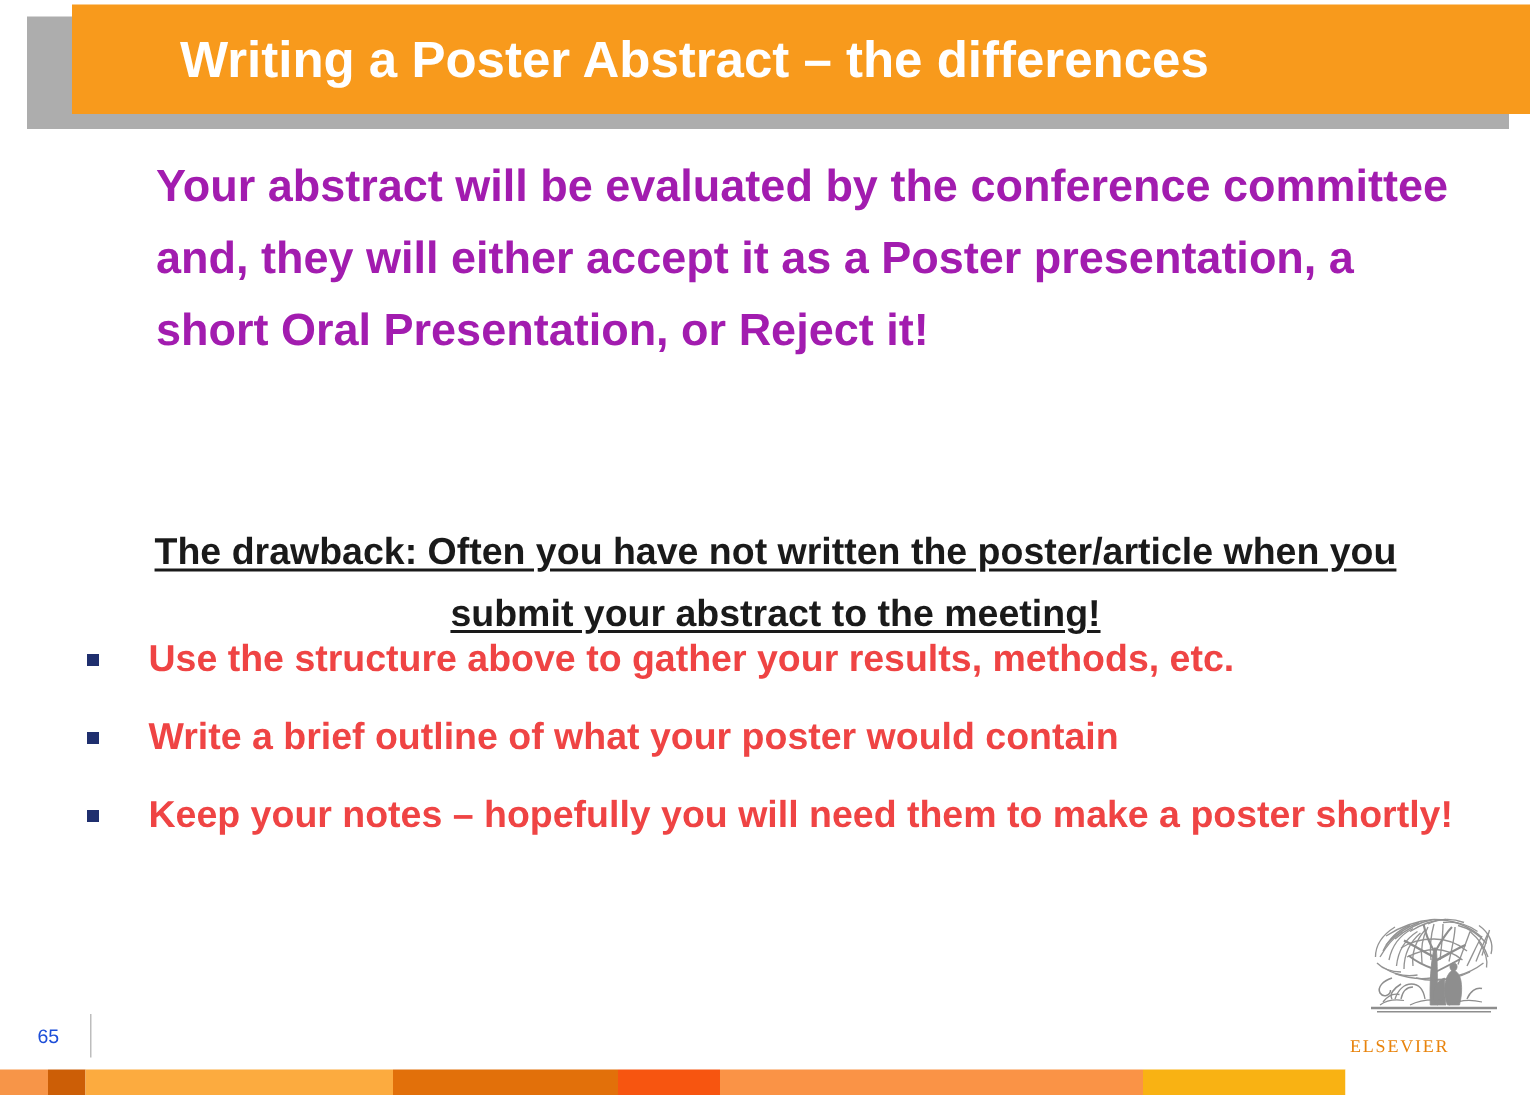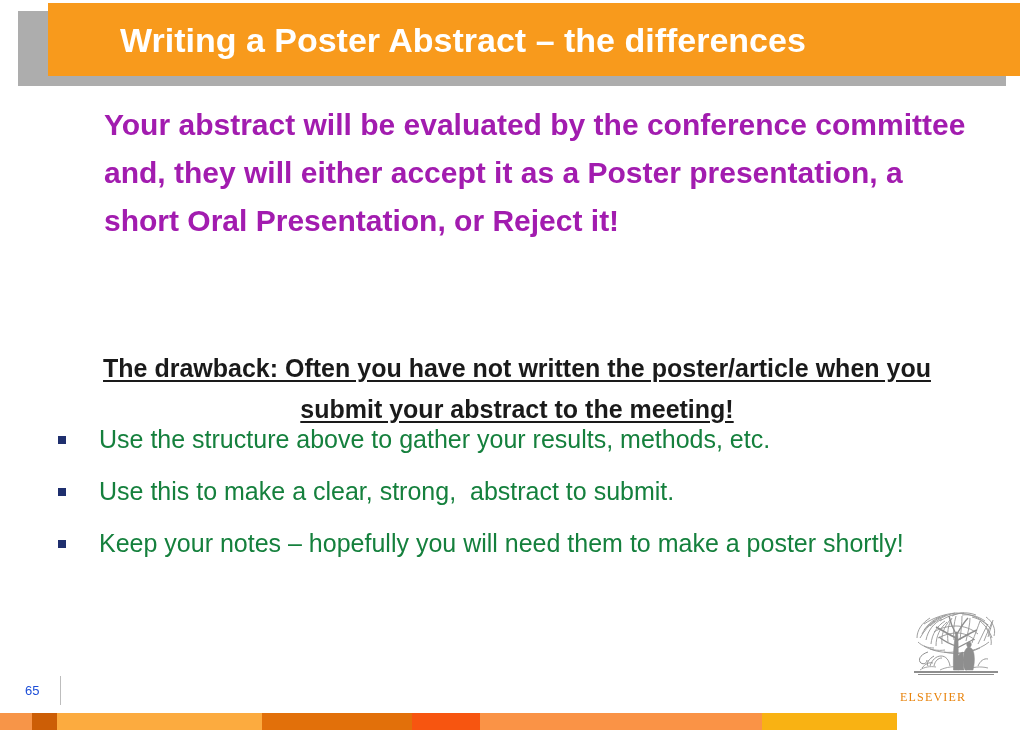--- a/index.html
+++ b/index.html
@@ -99,22 +99,22 @@
     flex: 0 0 auto;
     width: 8px;
     height: 8px;
     background: #1f2f6e;
     margin-top: 16px;
     margin-right: 33px;
   }
   .bullet-text {
     flex: 1 1 auto;
     font-size: 25px;
-    font-weight: normal;
-    color: #15803d;
+    font-weight: bold;
+    color: #ef4444;
     line-height: 39px;
     white-space: pre-wrap;
   }
 
   
   .page-number {
     position: absolute;
     left: 25px;
     top: 683px;
     font-size: 13px;
@@ -176,21 +176,21 @@
 
   <div class="emphasis"><span>The drawback: Often you have not written the poster/article when you submit your abstract to the meeting!</span></div>
 
   <div class="bullets">
     <div class="bullet-row">
       <div class="bullet-marker"></div>
       <div class="bullet-text">Use the structure above to gather your results, methods, etc.</div>
     </div>
     <div class="bullet-row">
       <div class="bullet-marker"></div>
-      <div class="bullet-text">Use this to make a clear, strong,  abstract to submit.</div>
+      <div class="bullet-text">Write a brief outline of what your poster would contain</div>
     </div>
     <div class="bullet-row">
       <div class="bullet-marker"></div>
       <div class="bullet-text">Keep your notes – hopefully you will need them to make a poster shortly!</div>
     </div>
   </div>
 
   <div class="page-number">65</div>
   <div class="page-divider"></div>
 

